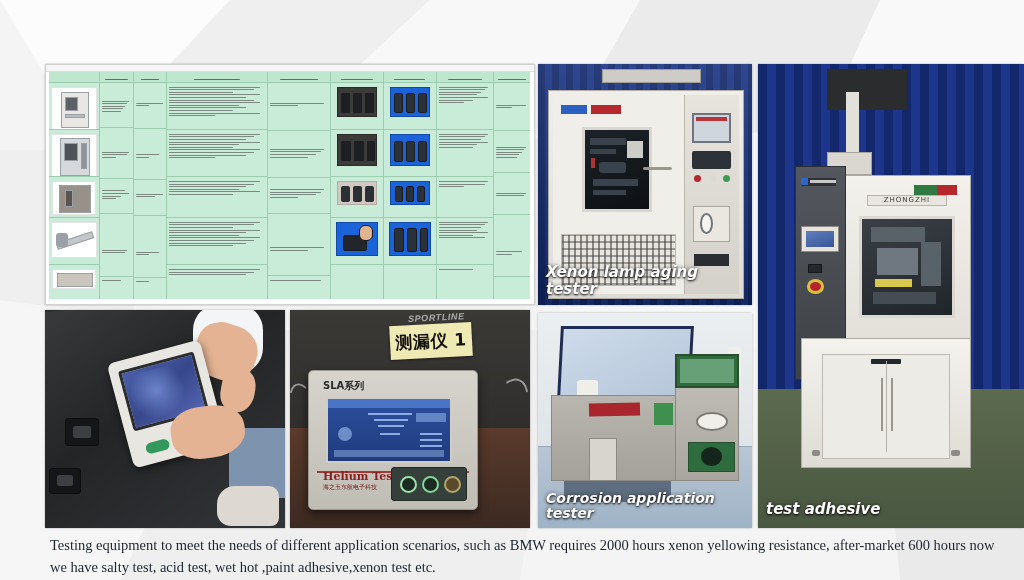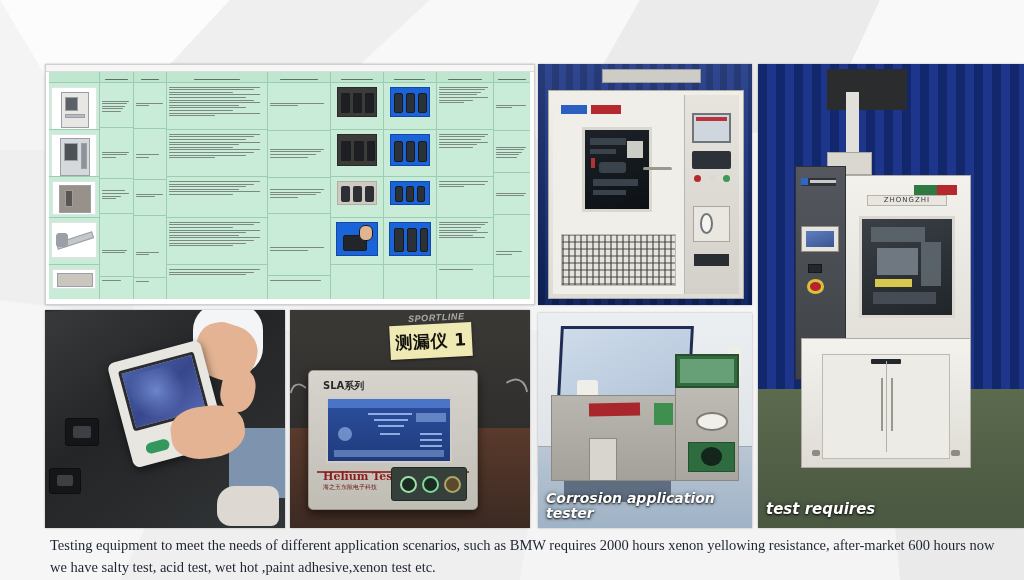--- a/index.html
+++ b/index.html
@@ -746,20 +746,21 @@
           <div class="xn-hmi"></div>
           <div class="xn-btns"></div>
           <div class="xn-dot" style="left:18%;background:#b5282e"></div>
           <div class="xn-dot" style="left:44%;background:#dcd9d2"></div>
           <div class="xn-dot" style="left:70%;background:#3c9a55"></div>
           <div class="xn-gauge"></div>
           <div class="xn-slot"></div>
         </div>
       </div>
     </div>
+    <div class="caption">Xenon lamp aging tester</div>
   </div>
 
   <div class="panel" id="panel-corr">
     <div class="scene">
       <div class="cr-room"></div>
       <div class="cr-floorline"></div>
       <div class="cr-bottle"></div>
       <div class="cr-lid"></div>
       <div class="cr-pipe"></div>
       <div class="cr-base"></div>
@@ -814,21 +815,21 @@
         <div class="ct-doors">
           <div class="ct-vent"></div>
           <div class="ct-handle" style="left:46%"></div>
           <div class="ct-handle" style="left:54%"></div>
         </div>
         <div class="ct-caster" style="left:6%"></div>
         <div class="ct-caster" style="right:6%"></div>
       </div>
     </div>
     <div class="caption">
-      <div>test requires</div>
+      <div>test adhesive</div>
     </div>
   </div>
 
   <div class="footnote">
     <p>Testing equipment to meet the needs of different application scenarios, such as BMW requires 2000 hours xenon yellowing resistance, after-market 600 hours now we have salty test, acid test, wet hot ,paint adhesive,xenon test etc.</p>
   </div>
 
 </div>
 
 </body></html>

